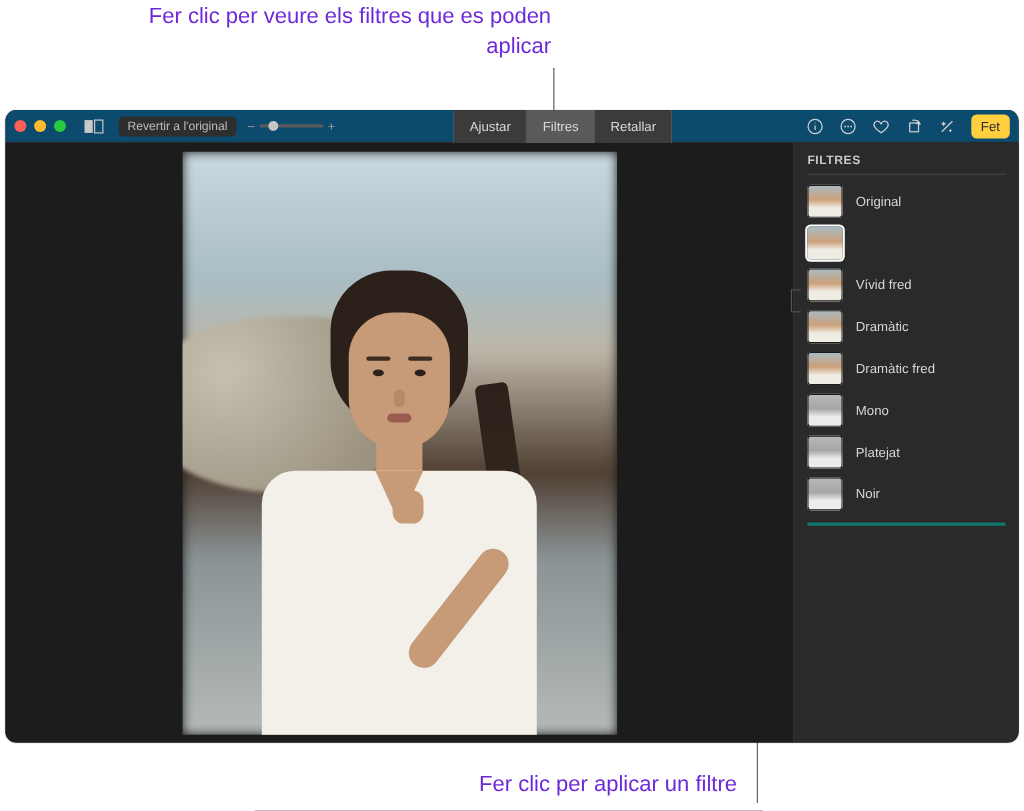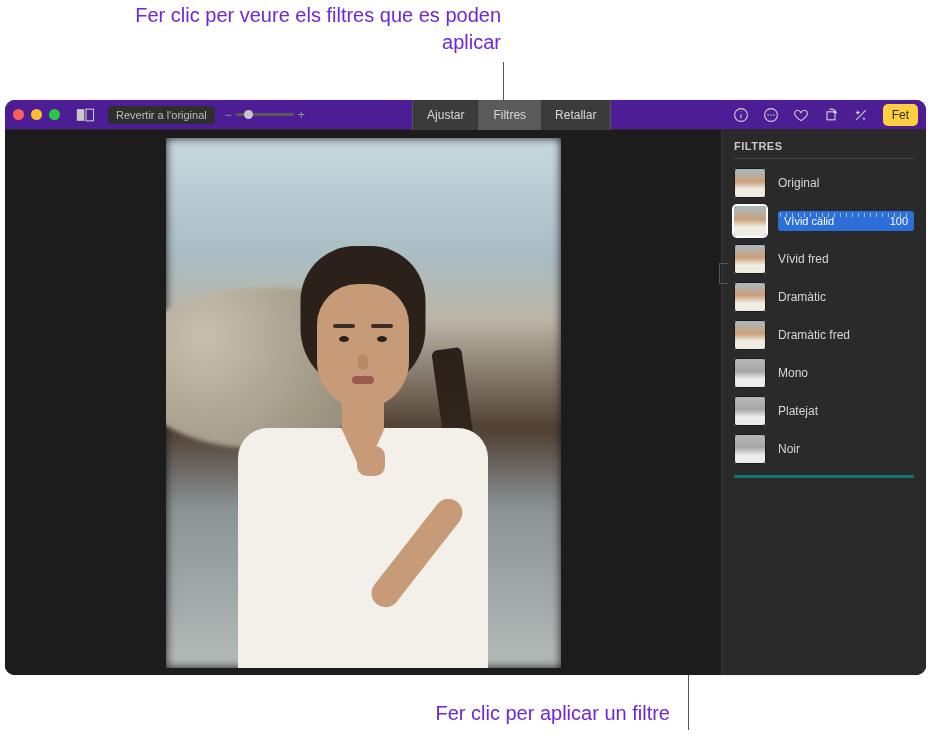--- a/index.html
+++ b/index.html
@@ -38,21 +38,21 @@
     border-radius: 10px;
     overflow: hidden;
     display: flex;
     flex-direction: column;
     box-shadow: 0 0 1px rgba(0,0,0,.4);
   }
 
   
   .toolbar {
     height: 30px;
-    background: #4c1d95;
+    background: #0c4a6e;
     display: flex;
     align-items: center;
     padding: 0 8px;
     gap: 6px;
     font-size: 12px;
     color: #d9d9d9;
     border-bottom: 1px solid #2a2a2a;
     flex-shrink: 0;
   }
   .traffic { display:flex; gap:7px; margin-right:10px; }
@@ -324,27 +324,20 @@
 
     <div class="fside">
       <div class="fside-title">FILTRES</div>
       <div class="filter-list" id="filter-list">
           <div class="filter-item">
             <div class="filter-thumb"></div>
             <span class="filter-label">Original</span>
           </div>
           <div class="filter-item selected">
             <div class="filter-thumb selected"></div>
-            <div class="slider-wrap">
-              <div class="slider">
-                <div class="slider-ticks"></div>
-                <span class="slider-label">Vívid càlid</span>
-                <span class="slider-val">100</span>
-              </div>
-            </div>
           </div>
           <div class="filter-item">
             <div class="filter-thumb"></div>
             <span class="filter-label">Vívid fred</span>
           </div>
           <div class="filter-item">
             <div class="filter-thumb"></div>
             <span class="filter-label">Dramàtic</span>
           </div>
           <div class="filter-item">

